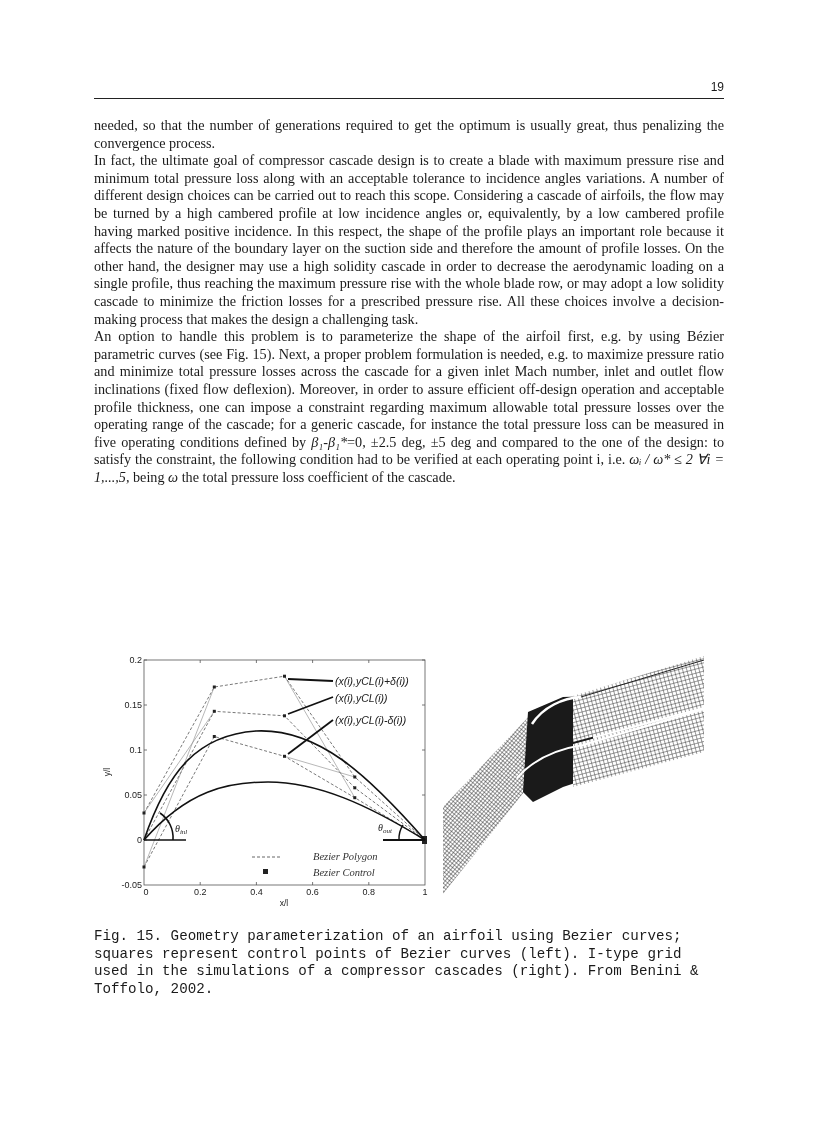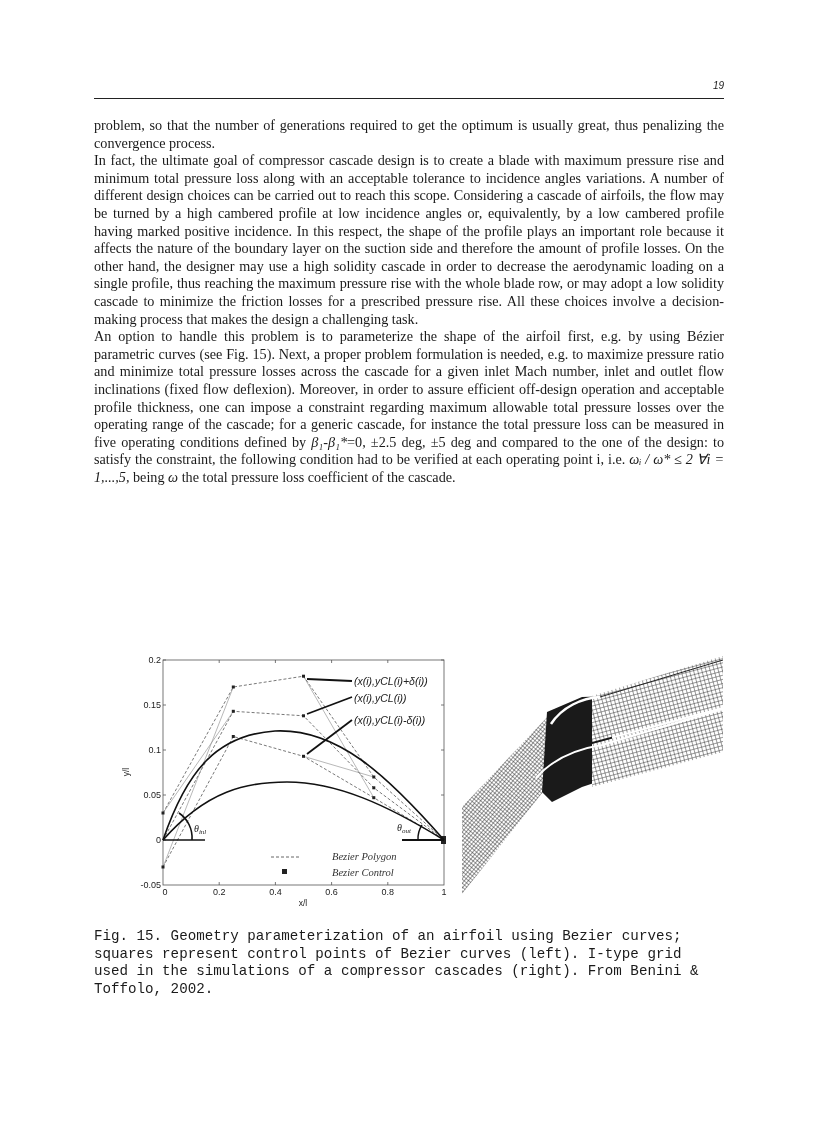--- a/index.html
+++ b/index.html
@@ -1,36 +1,36 @@
 <!DOCTYPE html>
 <html><head>
 <meta charset="utf-8">
 <style>
   html, body { margin:0; padding:0; background:#ffffff; }
   body { width:816px; height:1123px; position:relative; overflow:hidden; color:#1a1a1a; }
   .header { position:absolute; left:94px; top:80px; width:630px; height:18px; border-bottom:1.2px solid #222; }
   .header .title { position:absolute; left:0; top:2px; font-family:"Liberation Sans", sans-serif; font-size:12.5px; }
-  .header .pageno { position:absolute; right:0; top:0px; font-family:"Liberation Sans", sans-serif; font-size:10px;font-style:italic; }
+  .header .pageno { position:absolute; right:0; top:0px; font-family:"Liberation Sans", sans-serif; font-size:12px; }
   .body-text { position:absolute; left:94px; top:117px; width:630px; font-family:"Liberation Serif", serif; font-size:14.2px; line-height:17.6px; text-align:justify; }
   .body-text p { margin:0; text-align:justify; text-align-last:left; }
   .math { font-style:italic; }
-  .figure { position:absolute; left:107px; top:650px; width:620px; height:260px; }
+  .figure { position:absolute; left:88px; top:650px; width:620px; height:260px; }
   .caption { position:absolute; left:94px; top:928px; width:630px; font-family:Liberation Mono, monospace; font-size:14.2px; line-height:17.6px; }
   svg text { font-family:"Liberation Sans", sans-serif; }
   .serif-it { font-family:"Liberation Serif", serif; font-style:italic; }
 </style>
 </head>
 <body>
 
 <div class="header">
   <span class="pageno">19</span>
 </div>
 
 <div class="body-text">
-  <p>problem, so that the number of generations required to get the optimum is usually great, thus penalizing the convergence process.</p>
+  <p>needed, so that the number of generations required to get the optimum is usually great, thus penalizing the convergence process.</p>
   <p>In fact, the ultimate goal of compressor cascade design is to create a blade with maximum pressure rise and minimum total pressure loss along with an acceptable tolerance to incidence angles variations. A number of different design choices can be carried out to reach this scope. Considering a cascade of airfoils, the flow may be turned by a high cambered profile at low incidence angles or, equivalently, by a low cambered profile having marked positive incidence. In this respect, the shape of the profile plays an important role because it affects the nature of the boundary layer on the suction side and therefore the amount of profile losses. On the other hand, the designer may use a high solidity cascade in order to decrease the aerodynamic loading on a single profile, thus reaching the maximum pressure rise with the whole blade row, or may adopt a low solidity cascade to minimize the friction losses for a prescribed pressure rise. All these choices involve a decision-making process that makes the design a challenging task.</p>
   <p style="text-align-last:left;"><span>An option to handle this problem is to parameterize the shape of the airfoil first, e.g. by using Bézier parametric curves (see Fig. 15). Next, a proper problem formulation is needed, e.g. to maximize pressure ratio and minimize total pressure losses across the cascade for a given inlet Mach number, inlet and outlet flow inclinations (fixed flow deflexion). Moreover, in order to assure efficient off-design operation and acceptable profile thickness, one can impose a constraint regarding maximum allowable total pressure losses over the operating range of the cascade; for a generic cascade, for instance the total pressure loss can be measured in five operating conditions defined by </span><span class="math">β₁-β₁*</span><span>=0, ±2.5 deg, ±5 deg and compared to the one of the design: to satisfy the constraint, the following condition had to be verified at each operating point i, i.e. </span><span class="math">ωᵢ / ω* ≤ 2  ∀i = 1,...,5</span><span>, being </span><span class="math">ω</span><span> the total pressure loss coefficient of the cascade.</span></p>
 </div>
 
 <div class="figure">
 
   <svg width="345" height="262" viewBox="0 0 345 262" style="position:absolute;left:0;top:0;">
 
     <rect x="56" y="10" width="281" height="225" fill="none" stroke="#555" stroke-width="0.8"></rect>
 

